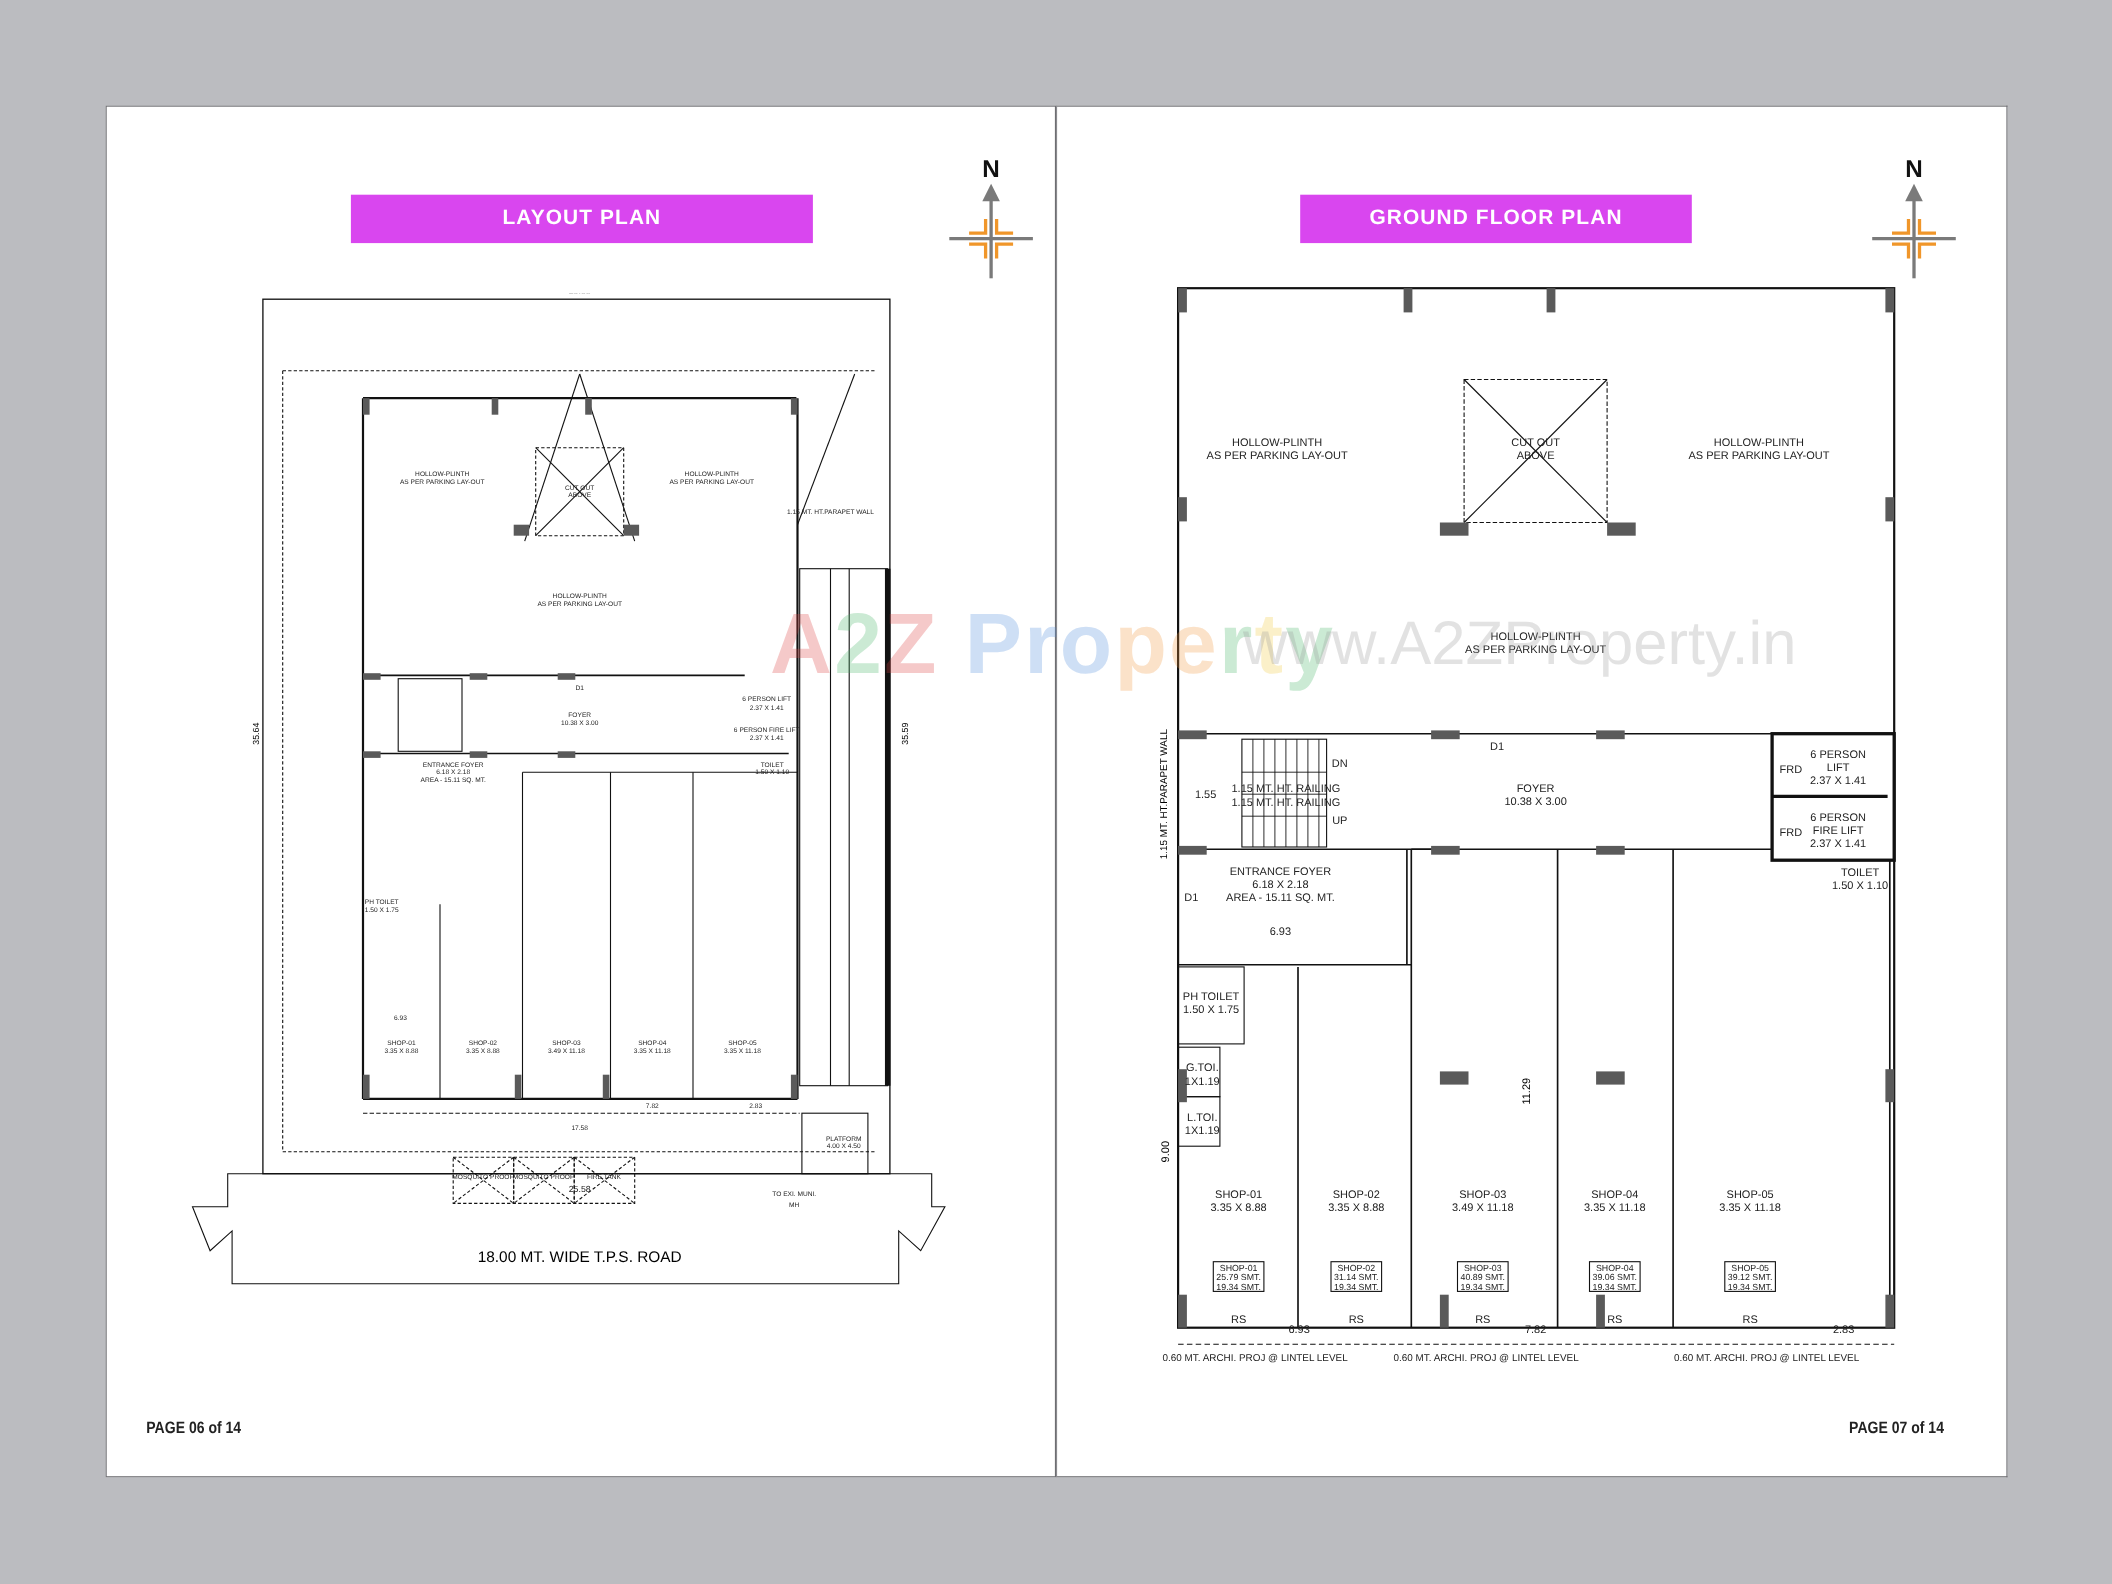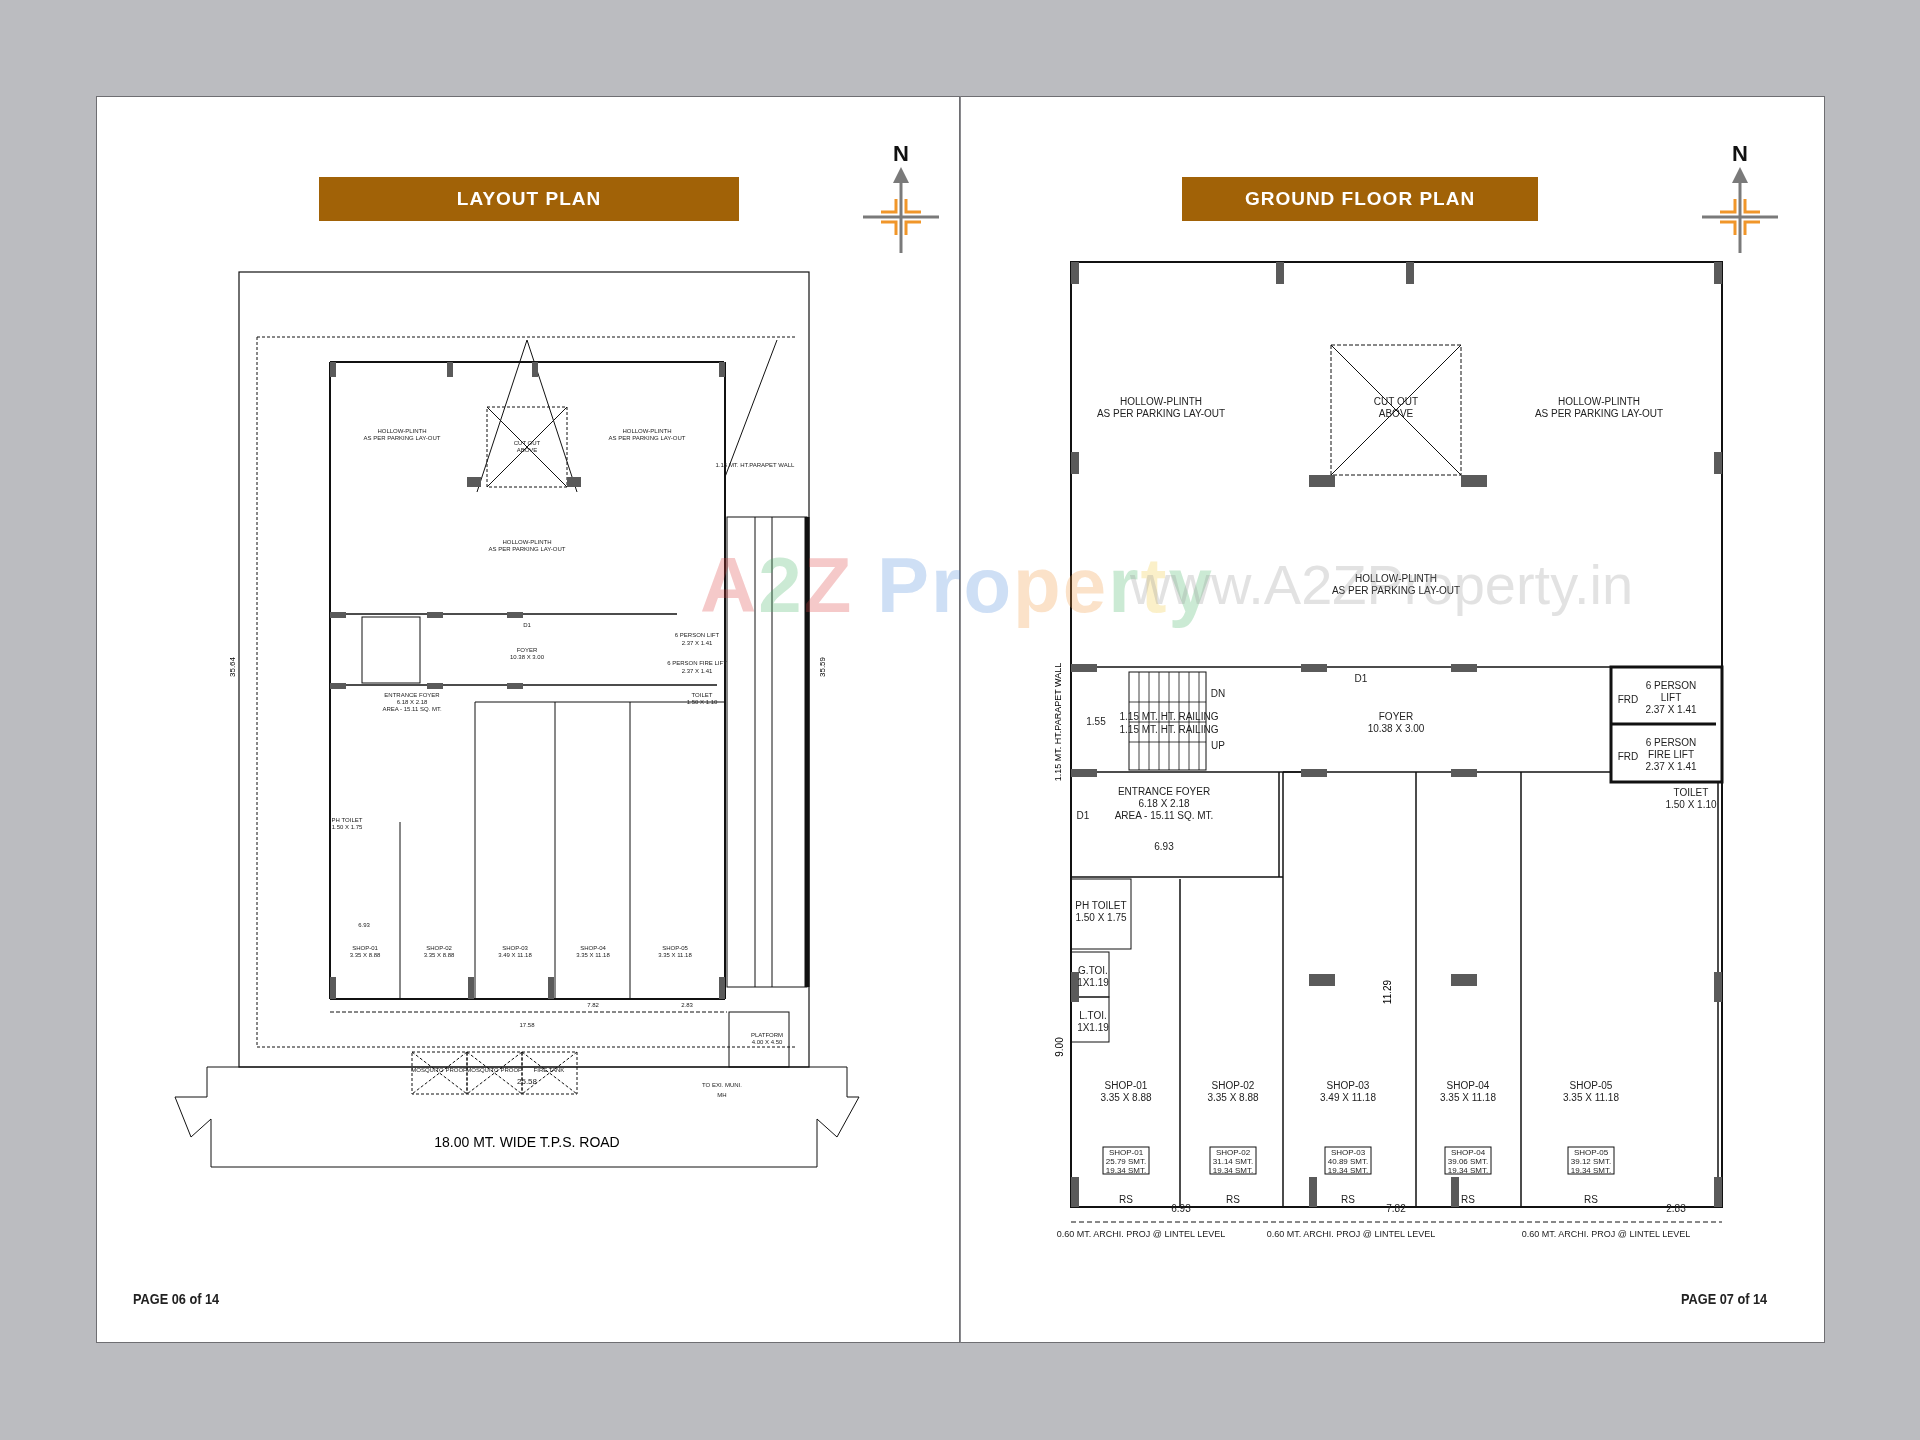--- a/index.html
+++ b/index.html
@@ -1,20 +1,20 @@
 <!DOCTYPE html>
 <html><head>
 <meta charset="utf-8">
 <style>
   html,body{margin:0;padding:0;}
   body{width:1920px;height:1440px;background:#bbbcc0;position:relative;overflow:hidden;font-family:"Liberation Sans",sans-serif;}
   .page{position:absolute;top:96px;height:1247px;background:#fff;border:1px solid #6e6e72;box-sizing:border-box;}
   #page-left{left:96px;width:864px;}
   #page-right{left:960px;width:865px;border-left:1px solid #8a8a8e;}
-  .title-bar{position:absolute;height:44px;background:#a16207;color:#fff;font-size:19px;letter-spacing:1px;display:flex;align-items:center;justify-content:center;font-weight:bold;}
+  .title-bar{position:absolute;height:44px;background:#d946ef;color:#fff;font-size:19px;letter-spacing:1px;display:flex;align-items:center;justify-content:center;font-weight:bold;}
   .page-num{position:absolute;font-size:15px;font-weight:bold;color:#222;font-family:"Liberation Sans",sans-serif;transform:scaleX(0.85);transform-origin:left;}
   .north{position:absolute;width:80px;height:120px;}
   .plan{position:absolute;}
   svg text{font-family:"Liberation Sans",sans-serif;}
   .wm{position:absolute;font-family:"Liberation Sans",sans-serif;pointer-events:none;white-space:nowrap;}
 </style>
 </head>
 <body>
 
 <div class="page" id="page-left">

